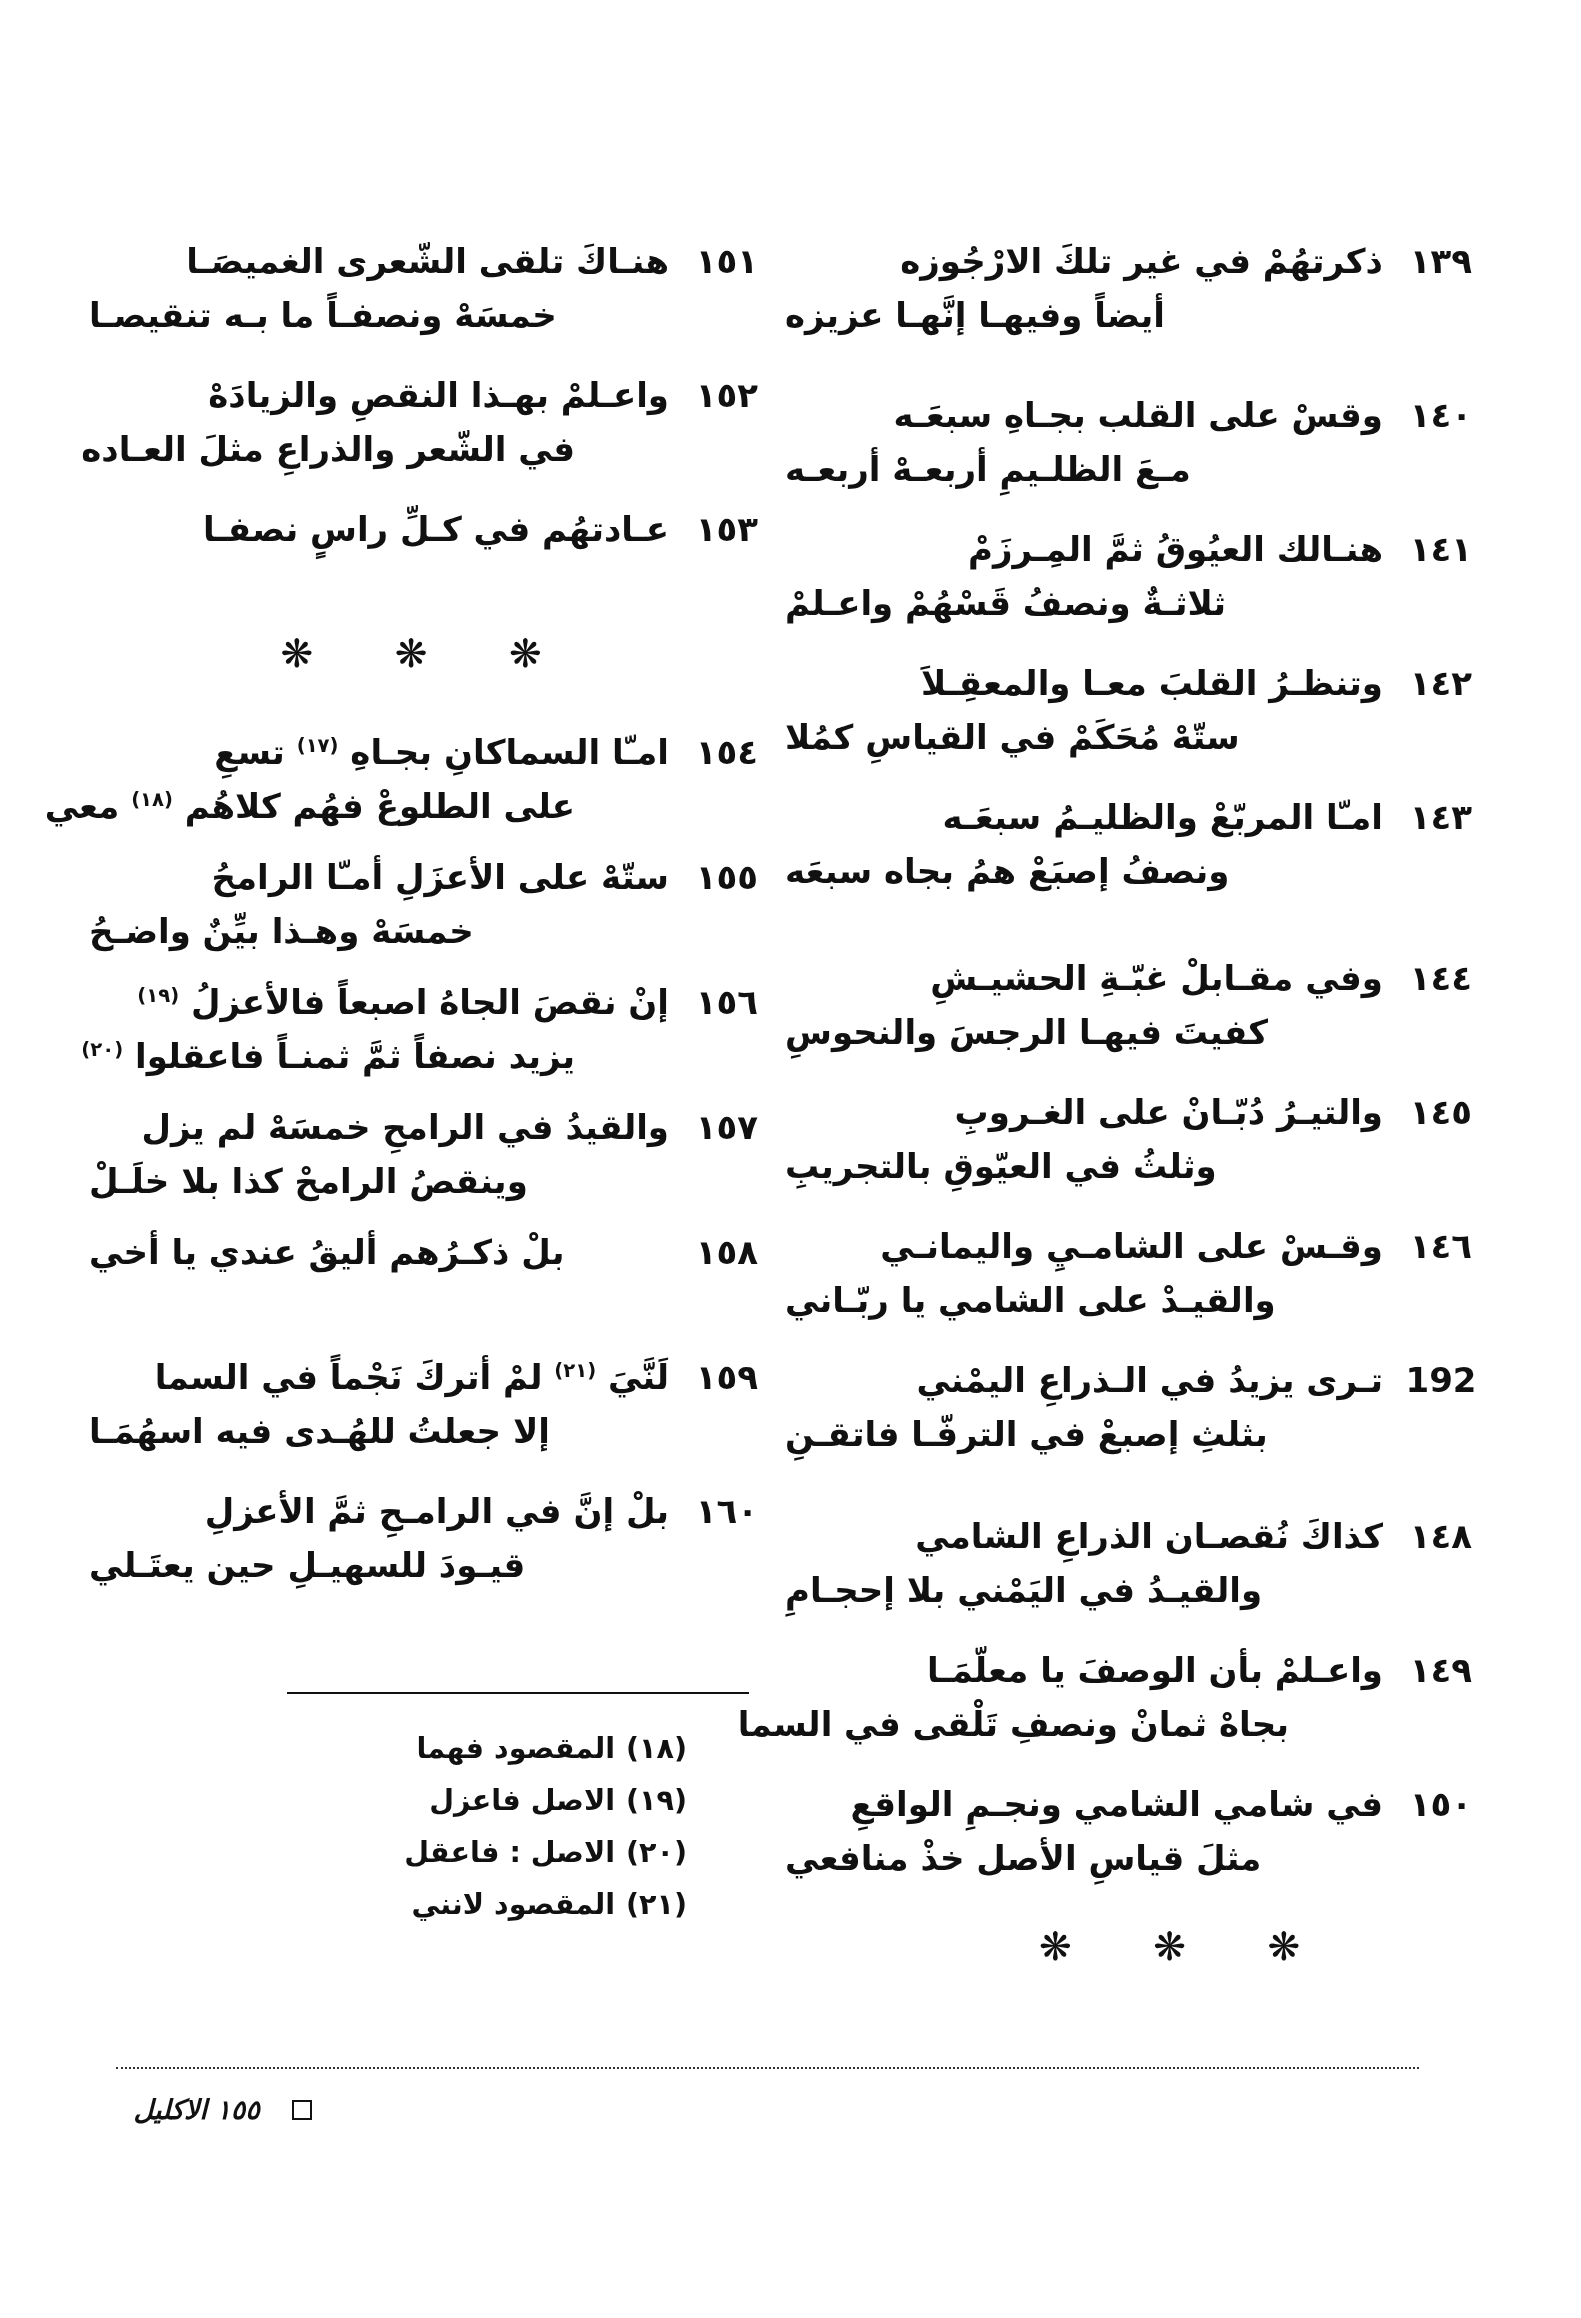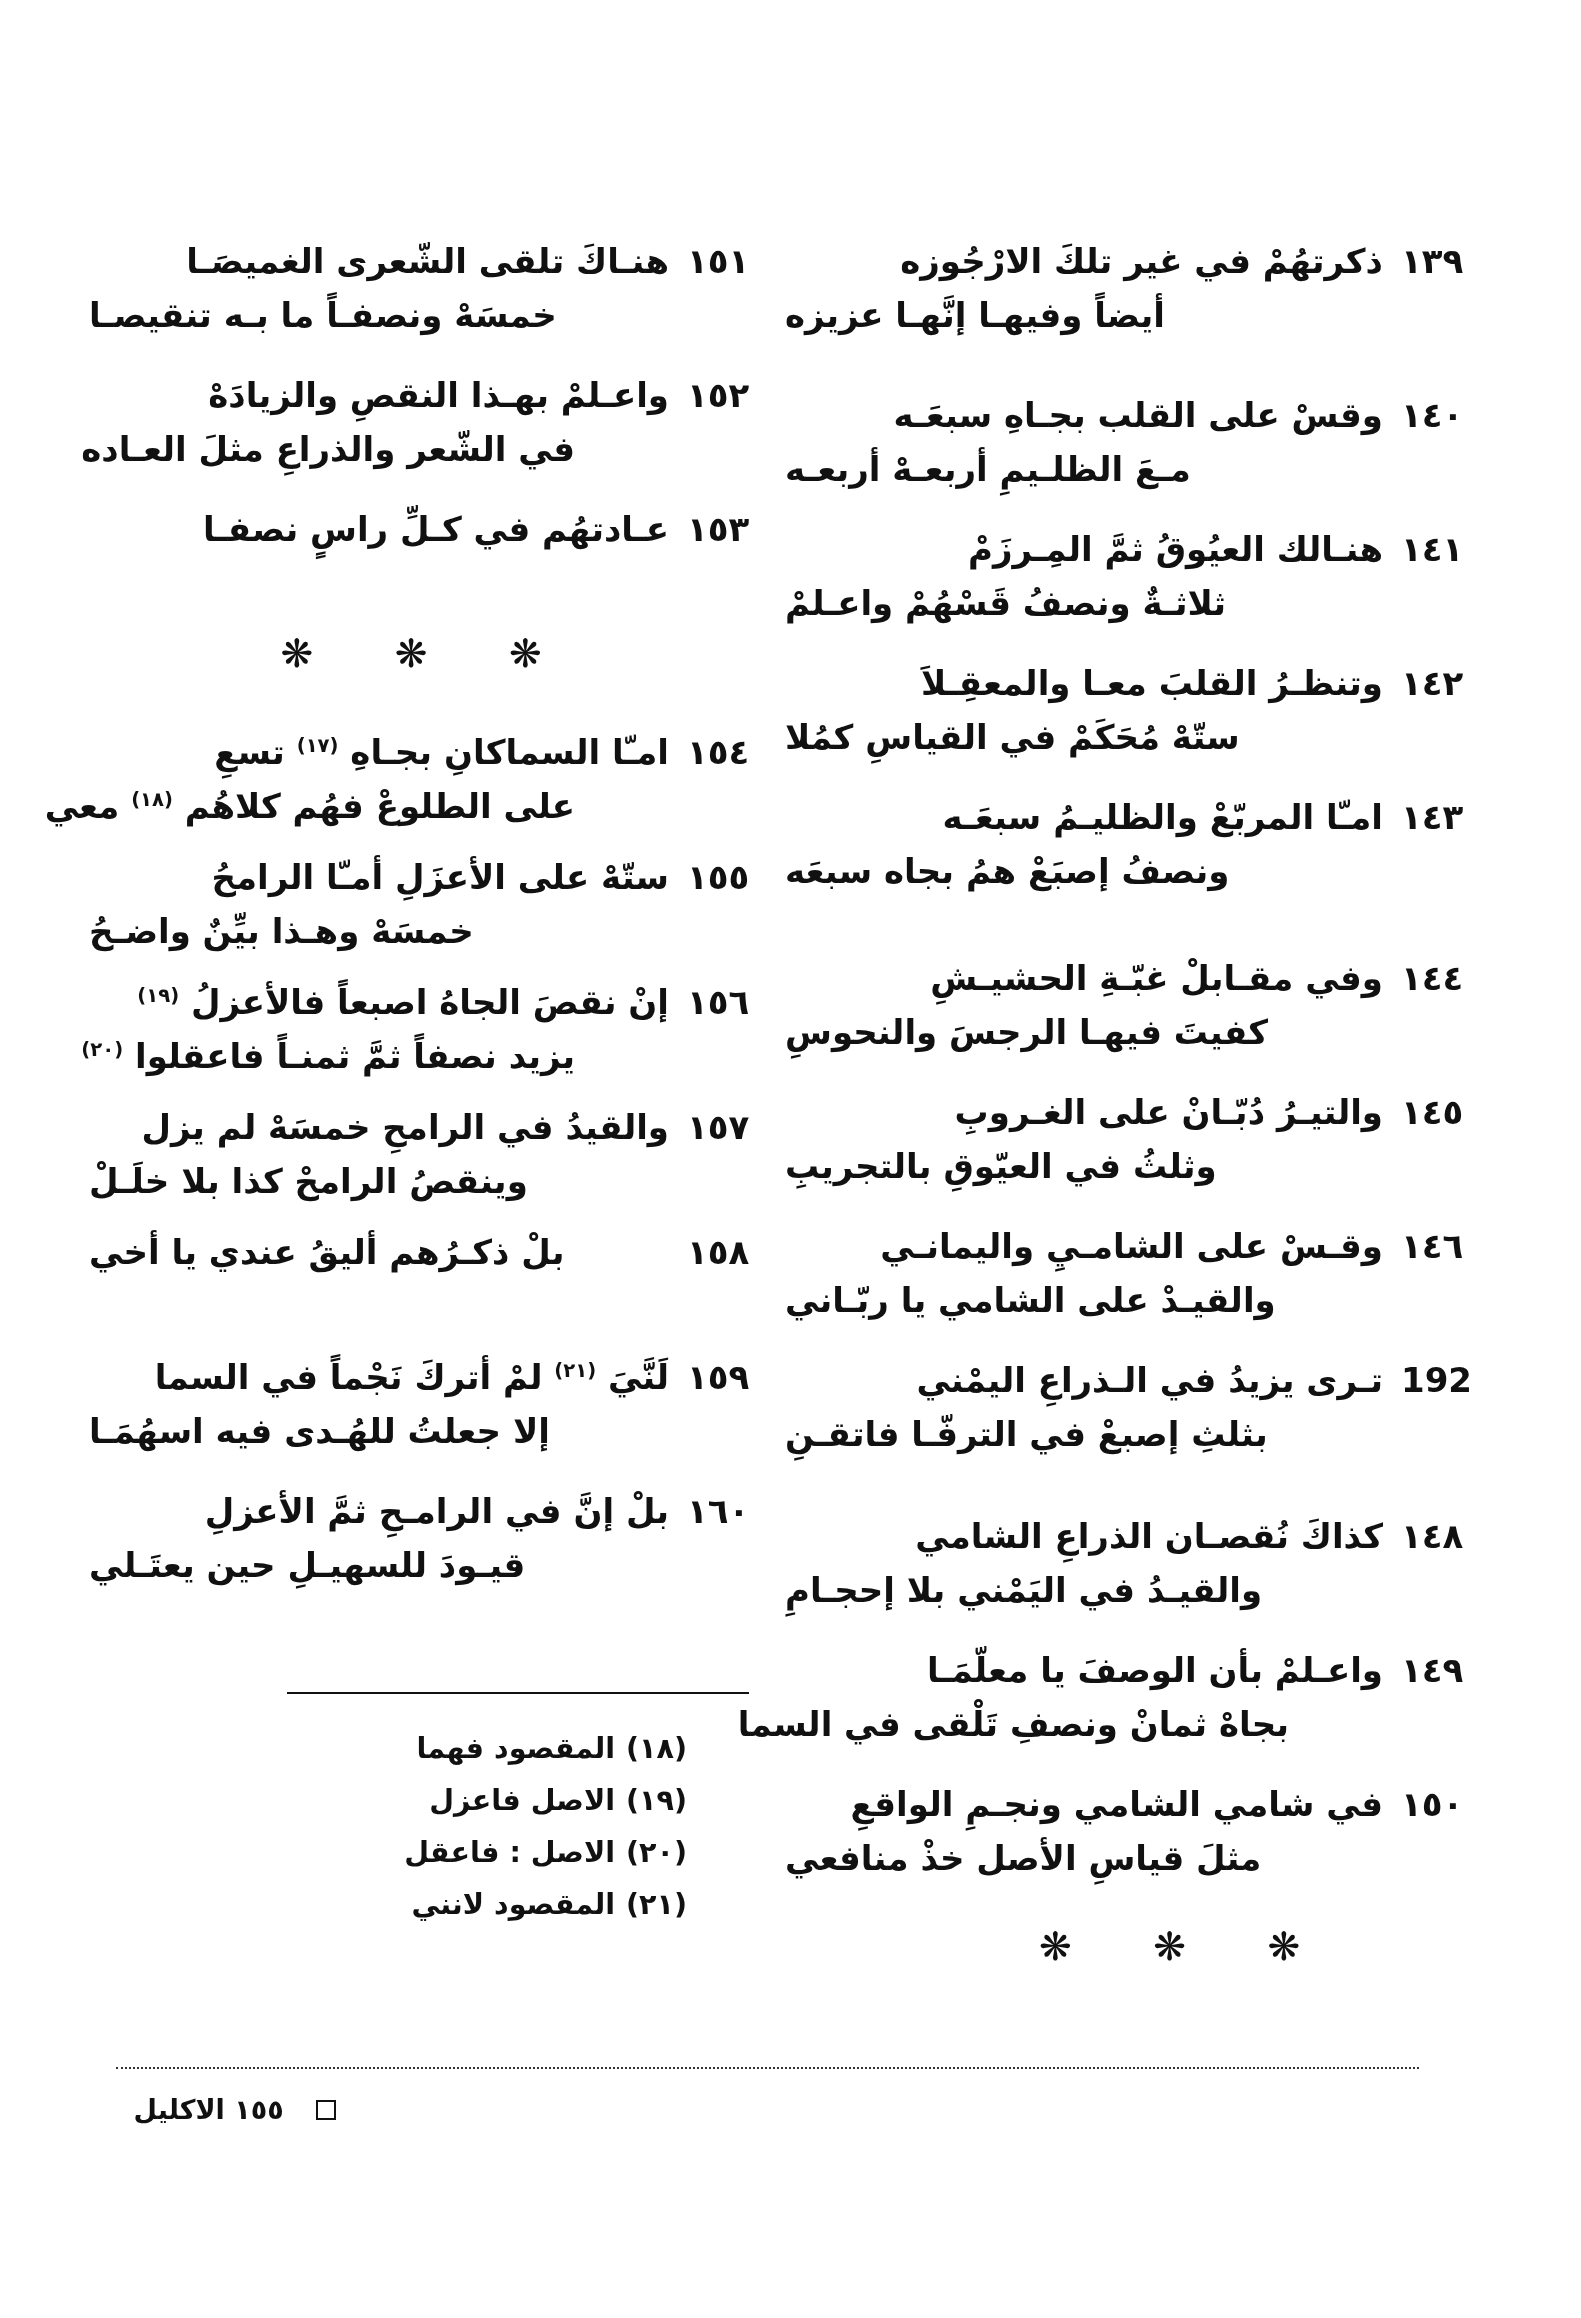--- a/index.html
+++ b/index.html
@@ -39,21 +39,21 @@
       direction: rtl;
       font-size: 34px;
       font-weight: bold;
       line-height: 54px;
     }
     .verse .num {
       position: absolute;
       right: 0;
       top: 0;
       width: 80px;
-      text-align: left;
+      text-align: center;
       font-weight: bold;
     }
     .verse .h1 {
       display: block;
       margin-right: 98px;
       text-align: right;
       white-space: nowrap;
     }
     .verse .h2 {
       display: block;
@@ -121,21 +121,21 @@
       white-space: nowrap;
     }
     .footer .box-icon {
       display: inline-block;
       width: 16px;
       height: 16px;
       border: 2.7px solid #111111;
       vertical-align: middle;
       margin-left: 23px;
     }
-    .footer span { vertical-align: middle; }
+    .footer span { vertical-align: middle; font-style: italic; }
   </style>
 </head>
 <body>
 
 <div class="page">
 
   <div class="column col-right">
     <div class="verse" style="height:154px">
       <span class="num">١٣٩</span>
       <span class="h1">ذكرتهُمْ في غير تلكَ الارْجُوزه</span>

